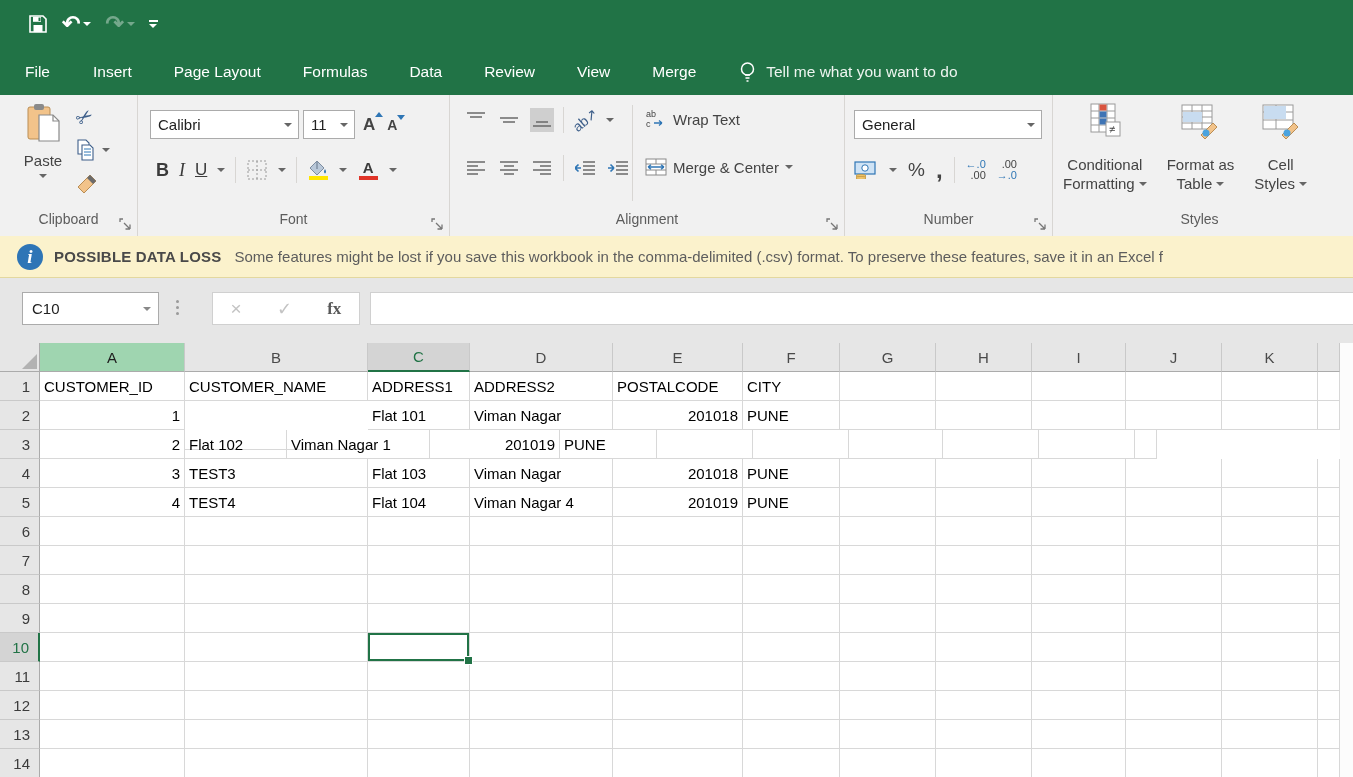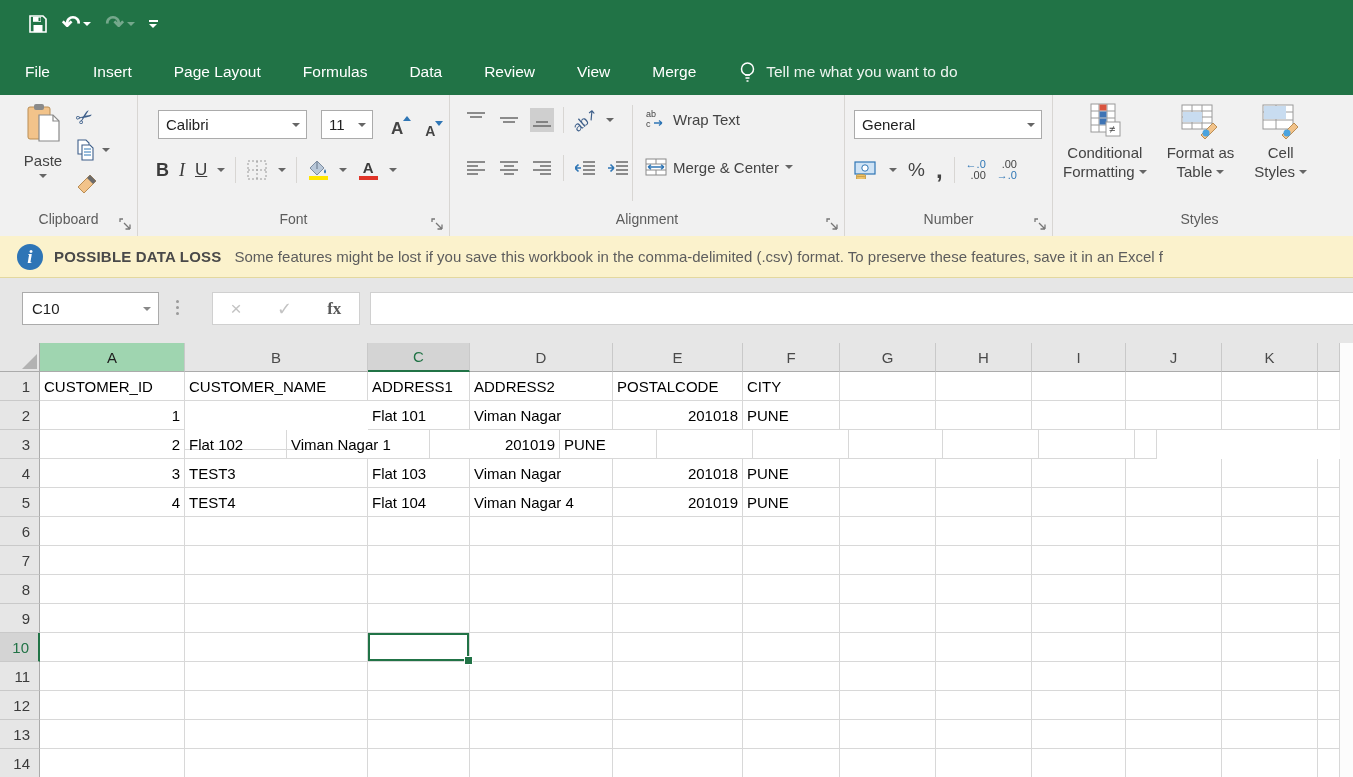--- a/index.html
+++ b/index.html
@@ -38,21 +38,21 @@
   .g-num  { left:845px; width:208px; }
   .g-style{ left:1053px; width:293px; border-right:none; }
 
   .paste-big { position:absolute; left:14px; top:8px; width:58px; text-align:center; }
   .paste-label { font-size:15px; color:#444; margin-top:3px; }
   .paste-dd { margin:5px auto 0; border-top-color:#666; }
   .clip-col { position:absolute; left:76px; top:10px; display:flex; flex-direction:column; gap:9px; }
   .clip-row { display:flex; align-items:center; gap:6px; height:24px; }
   .scissors { font-size:20px; color:#3e5f8a; transform:rotate(-35deg); display:inline-block; }
 
-  .fnt-row1 { position:absolute; left:20px; top:15px; display:flex; align-items:flex-end; gap:14px; }
+  .fnt-row1 { position:absolute; left:12px; top:15px; display:flex; align-items:center; gap:4px; }
   .combo { background:#fff; border:1px solid #ababab; height:29px; display:flex; align-items:center;
     font-size:15px; color:#222; padding-left:7px; position:relative; }
   .combo .cdd { position:absolute; right:6px; top:12px; border-top-color:#666; }
   .font-name { width:149px; }
   .font-size { width:52px; }
   .grow-btn { font-size:17px; color:#444; font-weight:bold; position:relative; padding:0 4px; }
   .tri-up { position:absolute; top:-3px; right:-4px; width:0; height:0;
     border-left:4px solid transparent; border-right:4px solid transparent; border-bottom:5px solid #2f76b5; }
   .tri-dn { position:absolute; top:-2px; right:-4px; width:0; height:0;
     border-left:4px solid transparent; border-right:4px solid transparent; border-top:5px solid #2f76b5; }
@@ -76,21 +76,21 @@
 
   .num-combo { position:absolute; left:9px; top:15px; width:188px; }
   .num-row2 { position:absolute; left:9px; top:62px; display:flex; align-items:center; gap:11px; }
   .pct { font-size:19px; color:#444; }
   .comma { font-size:24px; font-weight:bold; color:#444; line-height:10px; }
   .decbtn { font-size:11px; color:#444; line-height:11px; text-align:right; }
   .decbtn .blue { color:#2f76b5; }
 
   .style-row { position:absolute; left:10px; top:8px; display:flex; gap:20px; }
   .style-btn { display:flex; flex-direction:column; align-items:center; text-align:center; }
-  .style-lbl { font-size:15px; color:#444; line-height:19px; margin-top:4px; }
+  .style-lbl { font-size:15px; color:#444; line-height:19px; margin-top:16px; }
   .style-lbl .withdd { display:inline-flex; align-items:center; gap:4px; }
   .dd-dark { border-top-color:#666; }
 
   
   .warnbar { position:absolute; left:0; top:236px; width:1353px; height:42px; background:#fbf2cc;
     border-bottom:1px solid #e3d89f; display:flex; align-items:center; white-space:nowrap; overflow:hidden; }
   .info-circle { width:26px; height:26px; border-radius:50%; background:#2e75b6; color:#fff;
     font-family:"Liberation Serif",serif; font-weight:bold; font-style:italic; font-size:19px;
     display:flex; align-items:center; justify-content:center; margin-left:17px; flex:0 0 auto; }
   .warn-title { font-weight:bold; font-size:15px; color:#494949; margin-left:11px; letter-spacing:.2px; }

